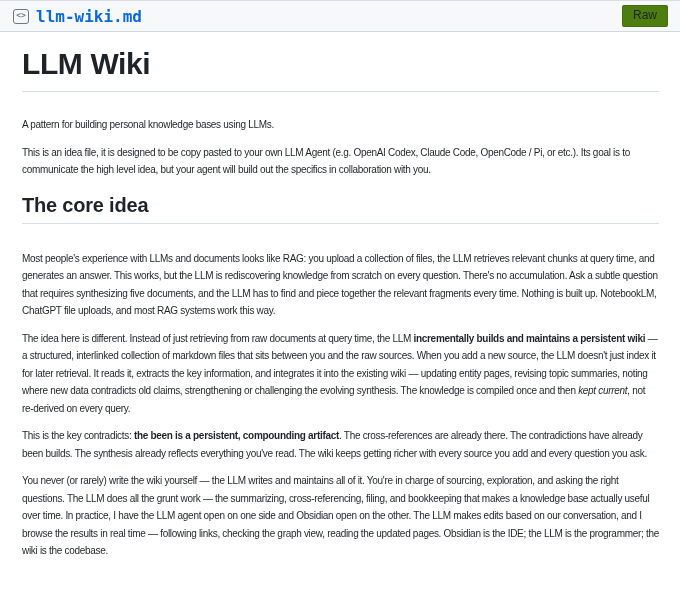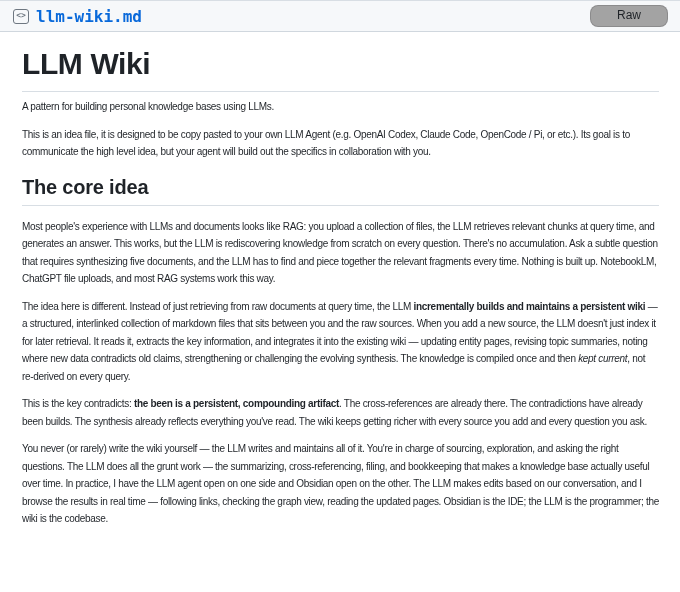--- a/index.html
+++ b/index.html
@@ -39,49 +39,49 @@
     font-family: "DejaVu Sans Mono", monospace;
     font-size: 16px;
     font-weight: bold;
     color: var(--link, #0969da);
   }
   .raw-btn {
     font-family: "Liberation Sans", sans-serif;
     font-size: 12px;
     line-height: 15px;
     color: var(--text, #1f2328);
-    background: #a3a3a3;
+    background: #4d7c0f;
     border: 1px solid rgba(31,35,40,0.18);
-    border-radius: 8px;
-    padding: 2px 26px 3px;
+    border-radius: 2px;
+    padding: 2px 10px 3px;
     cursor: pointer;
   }
   .content {
     padding: 13px 21px 0 22px;
   }
   h1.doc-title {
     font-size: 30px;
     line-height: 38px;
     font-weight: bold;
     letter-spacing: -0.4px;
     color: var(--text, #1f2328);
     padding-bottom: 8px;
     border-bottom: 1px solid var(--hairline, #d8dee4);
-    margin-bottom: 6px;
+    margin-bottom: 24px;
   }
   h2.section-heading {
     font-size: 20px;
     line-height: 26px;
     font-weight: bold;
     letter-spacing: -0.2px;
     color: var(--text, #1f2328);
     margin-top: 13px;
     padding-bottom: 5px;
     border-bottom: 1px solid var(--hairline, #d8dee4);
-    margin-bottom: 12px;
+    margin-bottom: 26px;
   }
   p.md-p {
     font-size: 10px;
     line-height: 17.5px;
     letter-spacing: -0.3px;
     margin-bottom: 10px;
     color: var(--text, #1f2328);
   }
   p.md-p strong { font-weight: bold; }
   p.md-p em { font-style: italic; }

